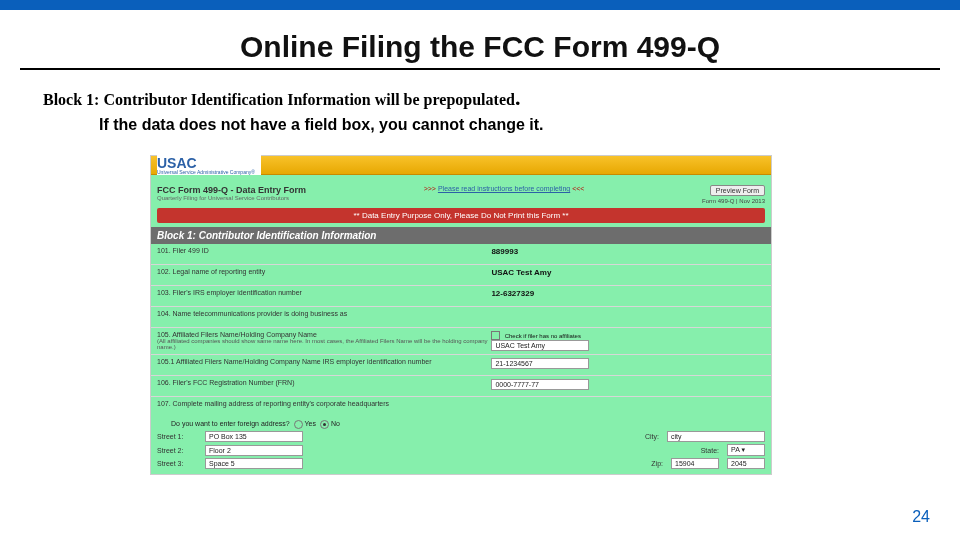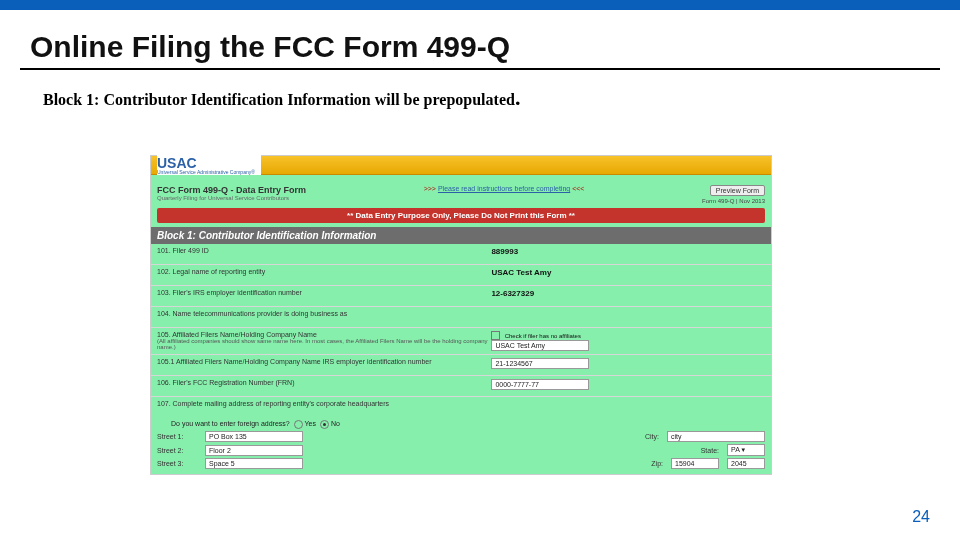--- a/index.html
+++ b/index.html
@@ -14,21 +14,21 @@
   }
   .top-bar {
     width: 100%;
     height: 10px;
     background: #0a5fbb;
   }
   .slide-title {
     font-family: Arial, Helvetica, sans-serif;
     font-size: 30px;
     font-weight: bold;
-    text-align: left;
+    text-align: center;
     padding: 20px 30px 4px 30px;
     color: #111;
   }
   .title-underline {
     border-bottom: 2px solid #000;
     margin: 0 20px 10px 20px;
   }
   .body-text {
     padding: 6px 40px 0 40px;
     font-size: 16px;
@@ -99,21 +99,21 @@
     padding: 1px 5px;
     background: #eee;
     font-size: 7px;
     color: #333;
     margin-bottom: 2px;
   }
   .red-banner {
     background: #c4342d;
     color: #fff;
     font-size: 8px;
-    font-weight: bold;
+    font-weight: normal;
     text-align: center;
     padding: 3px 0;
     margin: 2px 6px 4px 6px;
     border-radius: 2px;
   }
   .block-header {
     background: #6d6d6d;
     color: #fff;
     font-size: 10px;
     font-weight: bold;
@@ -199,20 +199,21 @@
 
 <div class="top-bar"></div>
 
 <div class="slide-title">Online Filing the FCC Form 499-Q</div>
 <div class="title-underline"></div>
 
 <div class="body-text">
   <p class="line1">
     <span class="bold">Block 1:</span><span class="bold">  Contributor Identification Information will be prepopulated</span><span style="font-size:22px;font-weight:bold;line-height:0;">.</span>
   </p>
+  <p class="line2 bold">If the data does not have a field box, you cannot change it.</p>
 </div>
 
 <div class="form-wrap">
   <div class="form-head">
     <div class="gold-bar">
       <div class="usac-logo">
         <span>USAC</span>
         <span class="usac-sub">Universal Service Administrative Company®</span>
       </div>
     </div>

